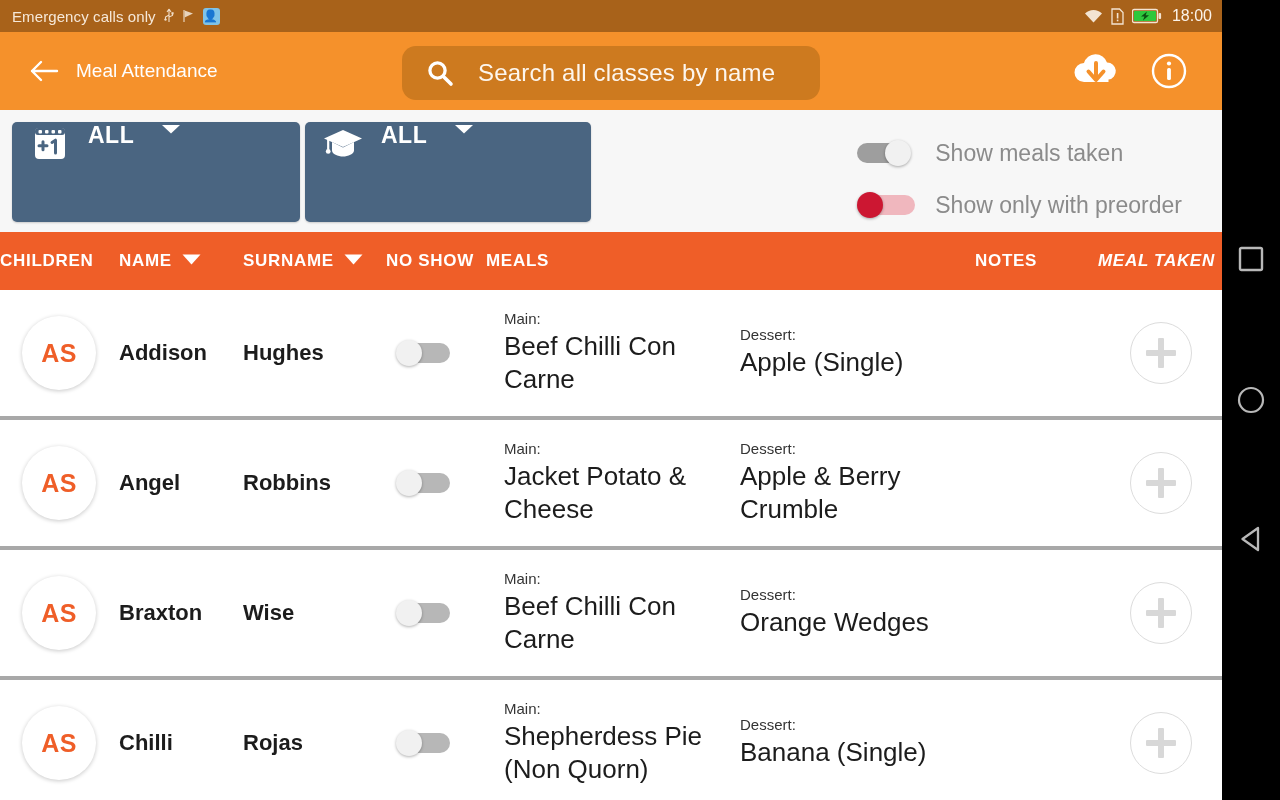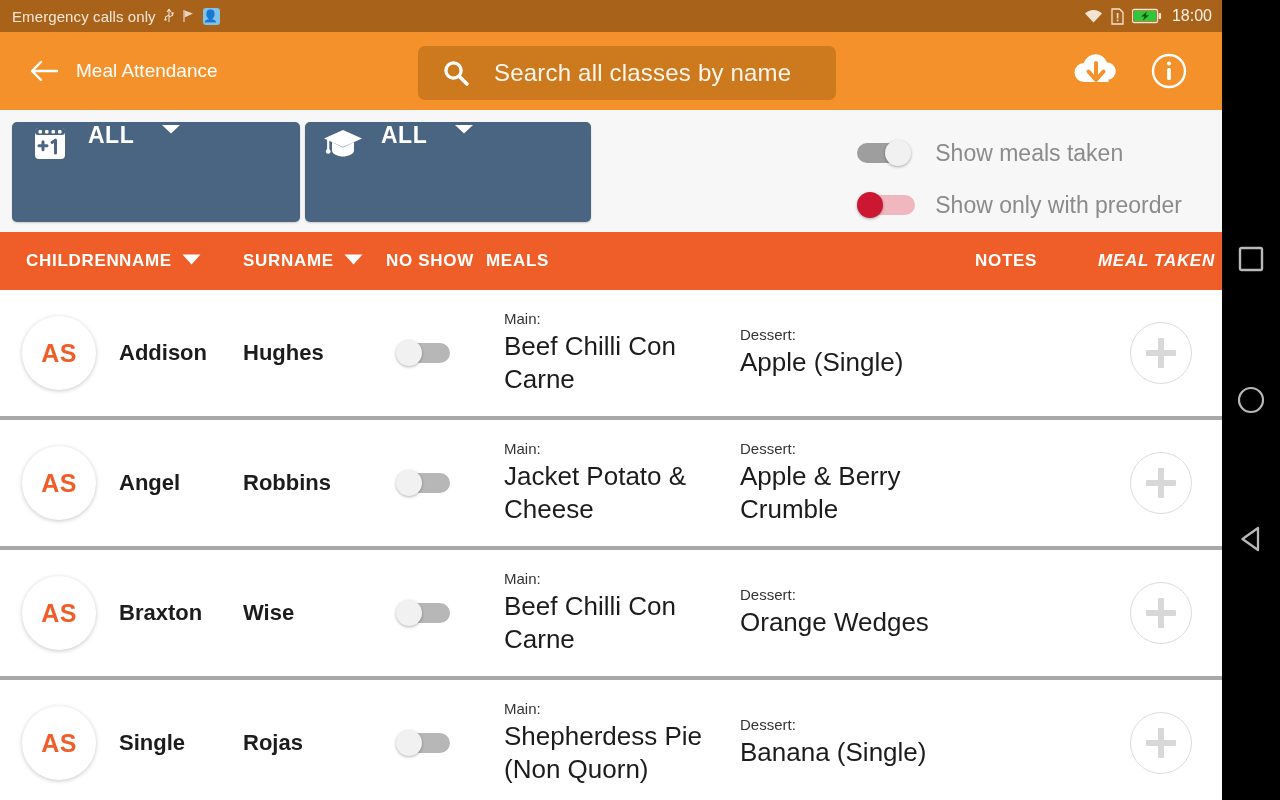--- a/index.html
+++ b/index.html
@@ -44,23 +44,23 @@
   }
   #back-btn {
     width: 56px; margin-left: 16px; display: flex;
     align-items: center; justify-content: center; cursor: pointer;
   }
   #appbar-title {
     color: #ffffff; font-size: 19px; margin-left: 4px;
     white-space: nowrap;
   }
   #searchbar {
-    position: absolute; left: 418px; top: 14px;
+    position: absolute; left: 402px; top: 14px;
     width: 418px; height: 54px;
-    background: #cd7a1f; border-radius: 7px;
+    background: #cd7a1f; border-radius: 14px;
     display: flex; align-items: center; cursor: text;
   }
   #search-icon-wrap { width: 76px; display: flex; justify-content: center; }
   #search-placeholder {
     color: #fdf6ee; font-size: 24px; letter-spacing: .2px;
   }
   #appbar-actions {
     position: absolute; right: 0; top: 0; height: 78px;
     display: flex; align-items: center; gap: 28px; padding-right: 34px;
   }
@@ -116,21 +116,21 @@
     width: 1222px; height: 58px;
     background: #ef5e28; color: #fff;
   }
   .th {
     position: absolute; top: 0; height: 58px;
     display: flex; align-items: center; gap: 9px;
     font-size: 17px; font-weight: bold; letter-spacing: .7px;
     white-space: nowrap;
   }
   .th.sortable { cursor: pointer; }
-  #th-children { left: 26px; }
+  #th-children { left: 0; }
   #th-name     { left: 119px; }
   #th-surname  { left: 243px; }
   #th-noshow   { left: 386px; }
   #th-meals    { left: 486px; }
   #th-notes    { left: 975px; }
   #th-mealtaken{ left: 1098px; font-style: italic; }
 
   
   #rows {
     position: absolute; top: 290px; left: 0;
@@ -434,21 +434,21 @@
         <div class="meal-val">Orange Wedges</div>
       </div>
       <div class="plus-btn">
         <span class="bar-h"></span>
         <span class="bar-v"></span>
       </div>
     </div>
 
     <div class="row">
       <div class="avatar">AS</div>
-      <div class="cell-name">Single</div>
+      <div class="cell-name">Chilli</div>
       <div class="cell-surname">Rojas</div>
       <div class="row-sw">
         <span class="t"></span>
         <span class="k"></span>
       </div>
       <div class="meal-block meal-main">
         <div class="meal-lab">Main:</div>
         <div class="meal-val">Shepherdess Pie (Non Quorn)</div>
       </div>
       <div class="meal-block meal-dessert">

